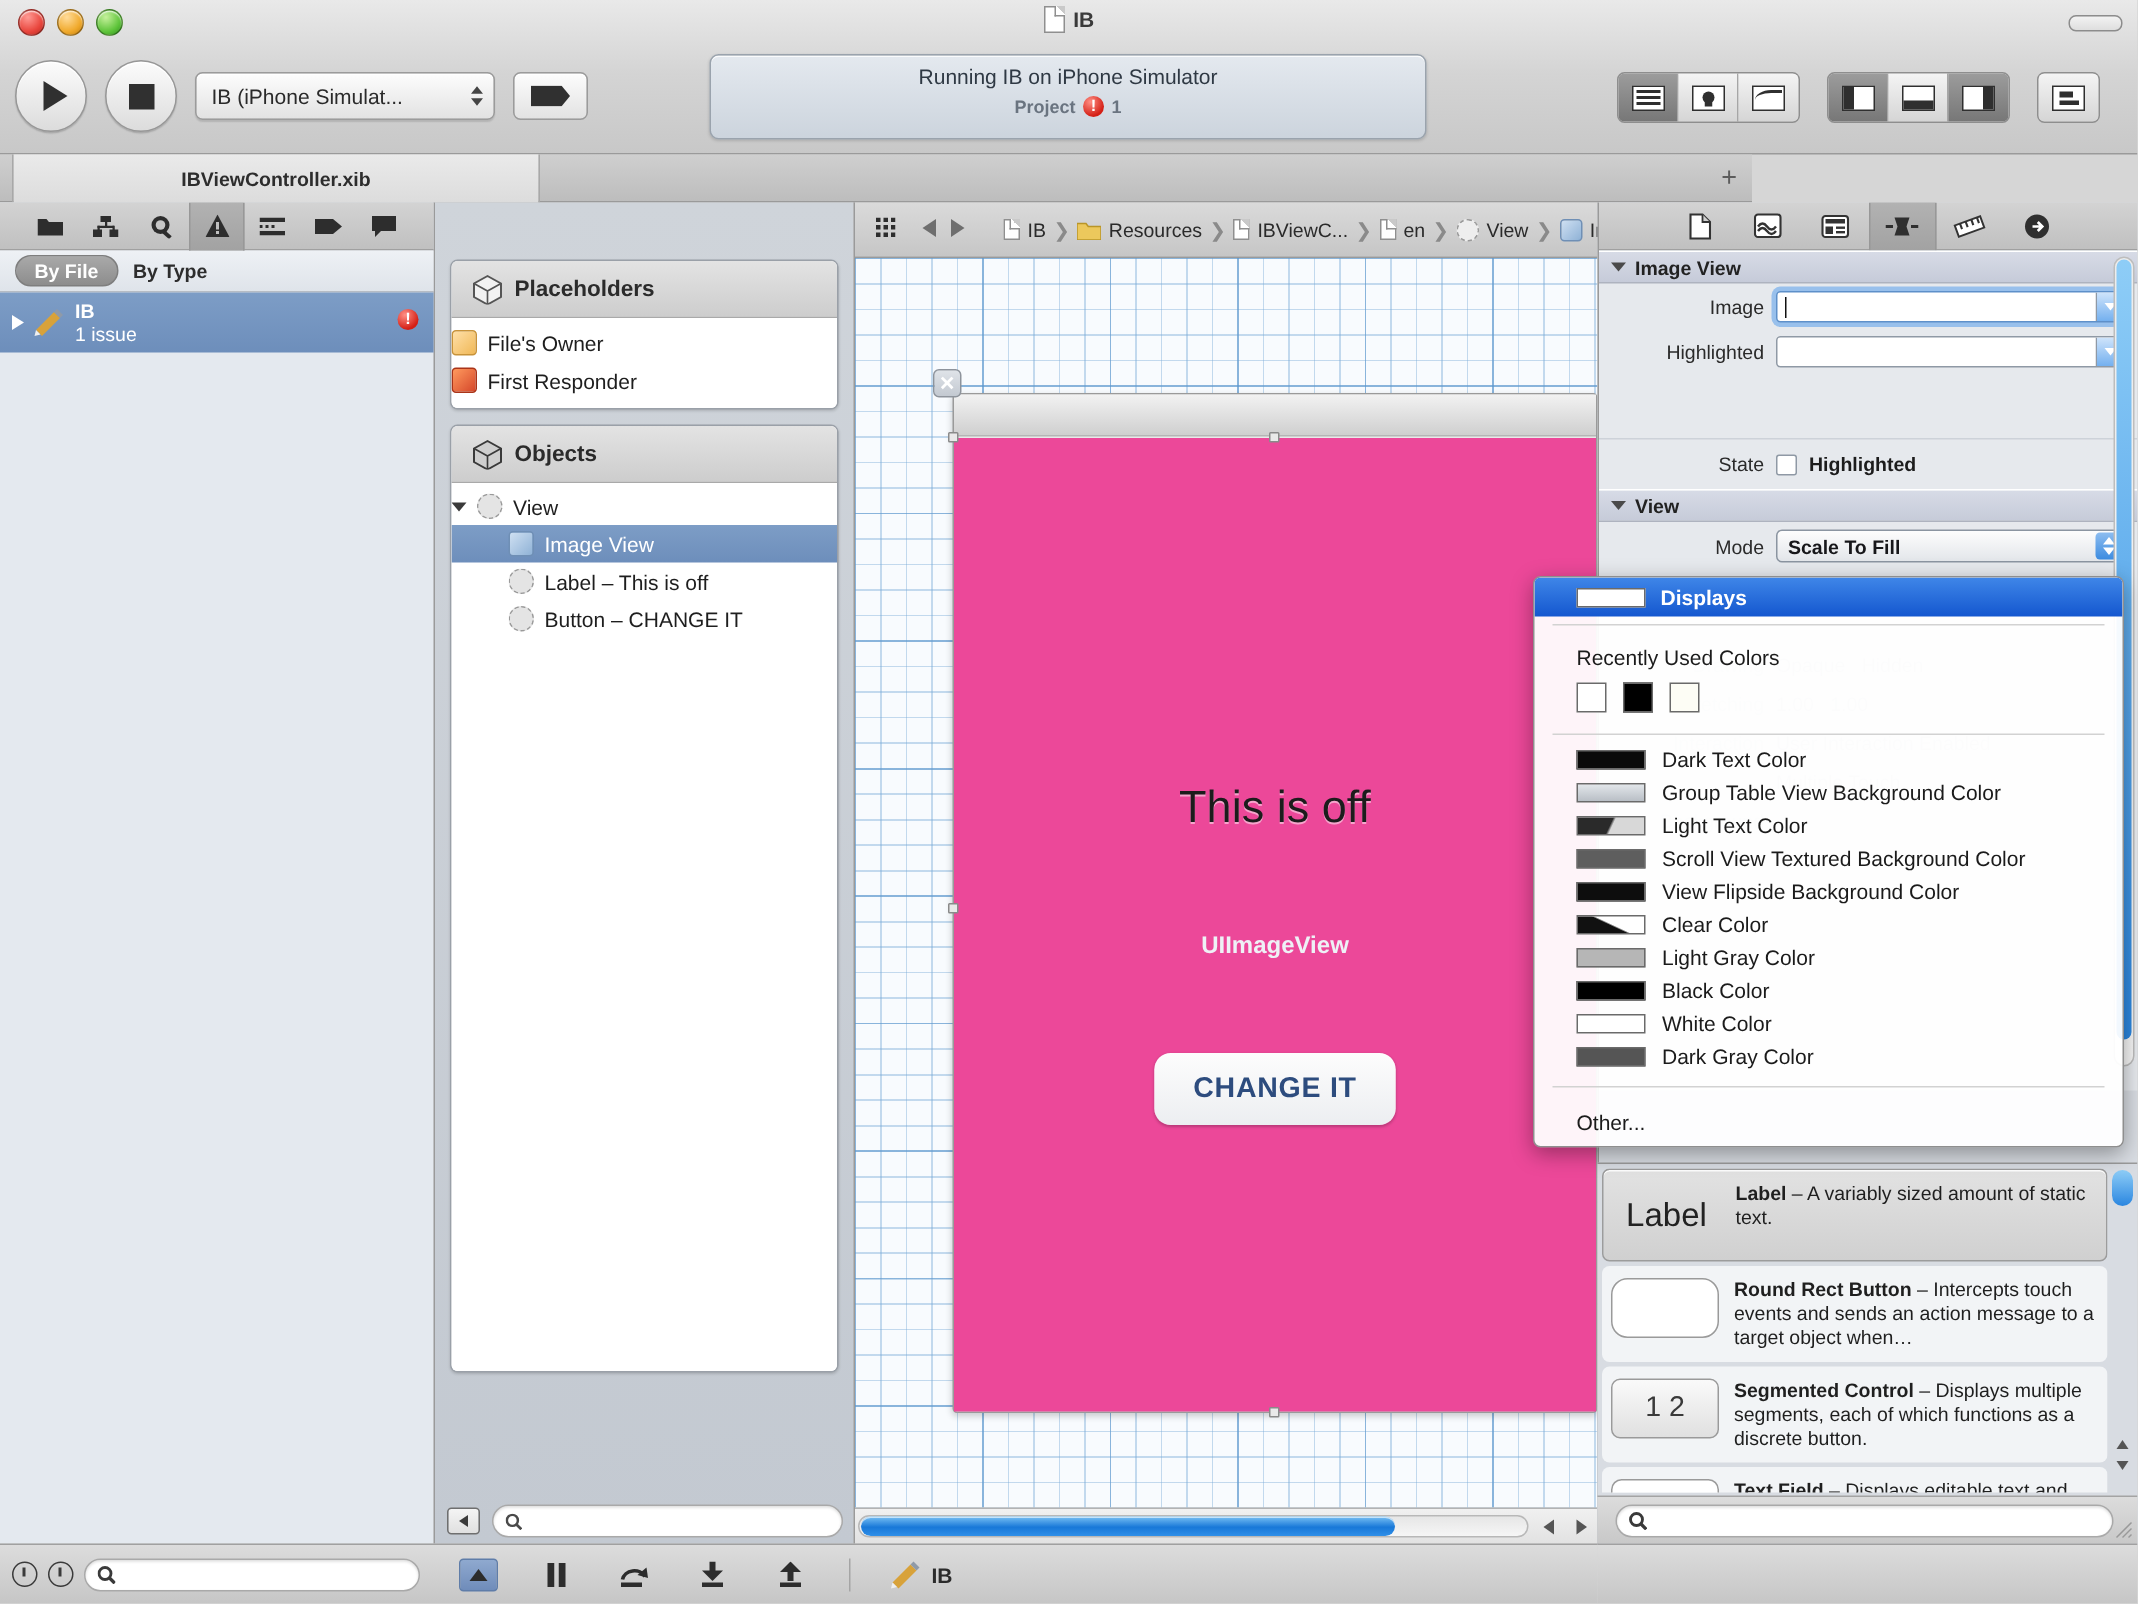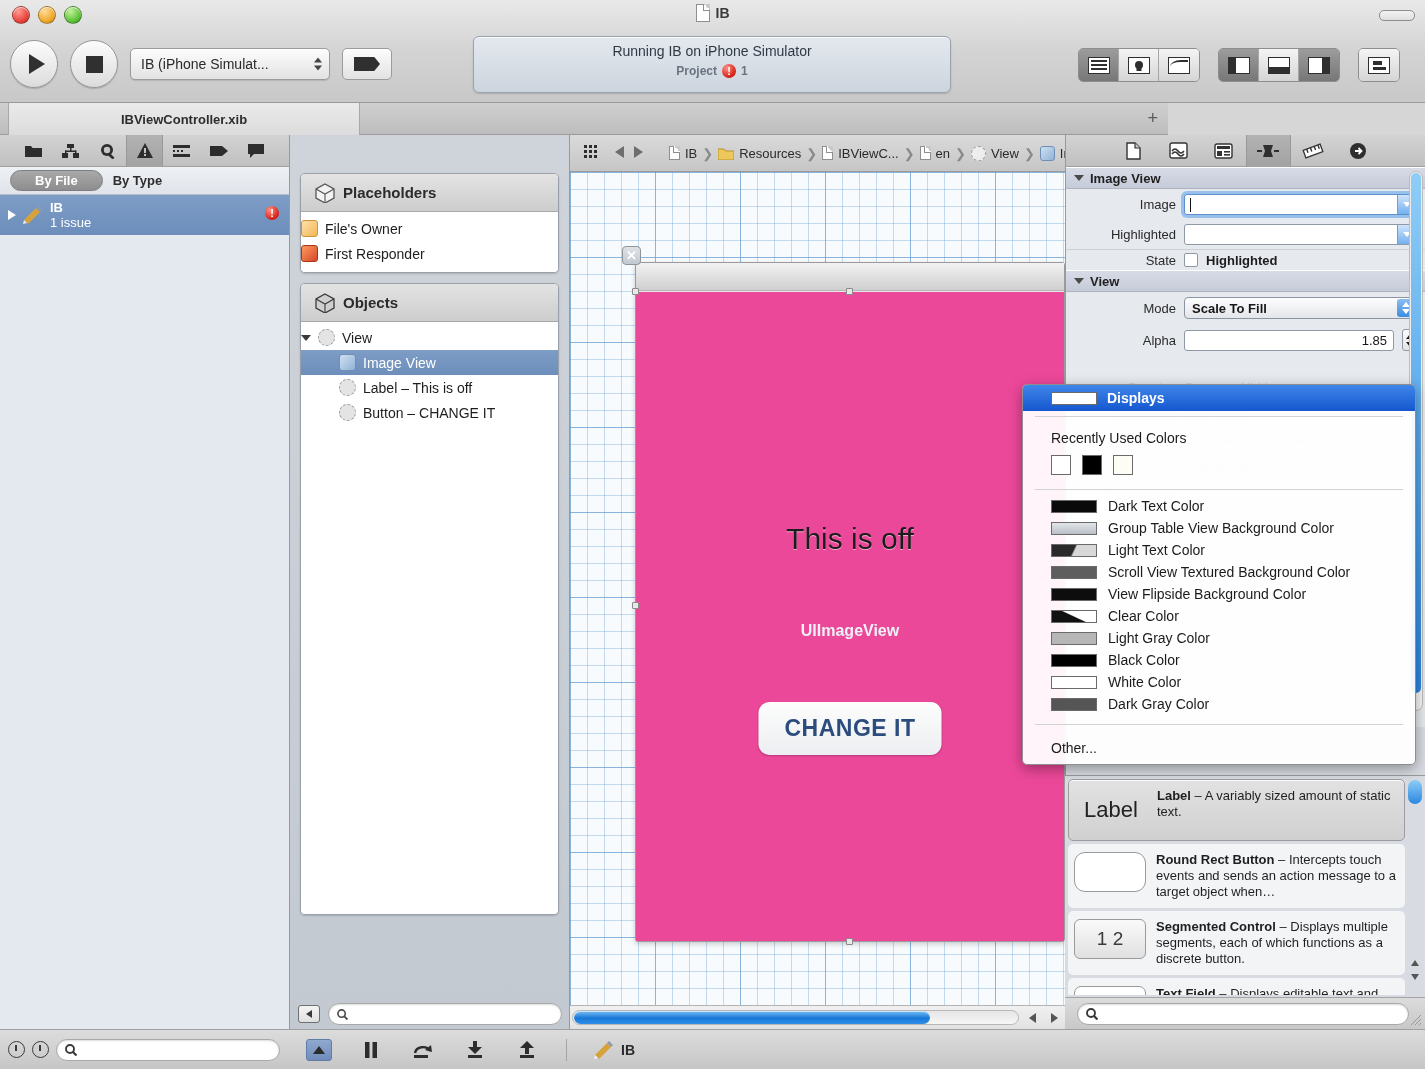--- a/index.html
+++ b/index.html
@@ -133,21 +133,21 @@
     border-right:1px solid #9a9a9a; }
   .navtoolbar { height:32px; background:linear-gradient(to bottom,#d3d3d3,#c0c0c0);
     border-bottom:1px solid #a0a0a0; display:flex; align-items:center; justify-content:center; gap:0; }
   .navtb-btn { width:37px; height:32px; display:flex; align-items:center; justify-content:center; }
   .navtb-btn.sel { background: linear-gradient(to bottom,#b2b2b2,#a2a2a2);
      box-shadow: inset 1px 0 0 #989898, inset -1px 0 0 #989898; }
 
   .ic { fill:#2d2d2d; }
   .filterbar { height:28px; background:linear-gradient(to bottom,#eef1f5,#dfe4ea);
      border-bottom:1px solid #b6bcc4; display:flex; align-items:center; padding-left:10px; gap:10px;}
-  .pill { padding:2px 24px; border-radius:11px; font-size:13px; font-weight:bold; color:#fff;
+  .pill { padding:2px 12px; border-radius:11px; font-size:13px; font-weight:bold; color:#fff;
      background: linear-gradient(to bottom,#a9a9a9,#8d8d8d); border:1px solid #7e7e7e;}
   .pill-off { font-size:13px; font-weight:bold; color:#2d2d2d; }
 
   .issue-row { height:40px; background: linear-gradient(to bottom,#7d9dc6,#6d8ebb);
      display:flex; align-items:center; padding-left:8px; gap:6px; position:relative; }
   .disc-tri { width:0;height:0;border-top:5px solid transparent;border-bottom:5px solid transparent;
      border-left:8px solid #fff; }
   .xcodeico { width:22px;height:20px; position:relative; }
   .issue-txt { color:#fff; font-size:13px; line-height:15px; font-weight:bold;}
   .issue-txt .sub { font-weight:normal; }
@@ -205,21 +205,21 @@
   .dev-label {
      position:absolute; left:0; right:0; top:230px; text-align:center;
      font-size:30px; color:#1c1c1c; text-shadow: 0 1px 0 rgba(255,255,255,.5); }
   .dev-sub {
      position:absolute; left:0; right:0; top:330px; text-align:center;
      font-size:16px; font-weight:bold; color:#eef1f6; }
   .dev-btn {
      position:absolute; left:50%; transform:translateX(-50%); top:410px;
      padding:13px 26px; border-radius:11px;
      background: linear-gradient(to bottom,#fdfdfd,#eceef1);
-     color:#2d4c7e; font-size:23px; font-weight:bold; letter-spacing:.5px;
+     color:#2d4c7e; font-size:19px; font-weight:bold; letter-spacing:.5px;
      box-shadow: 0 1px 2px rgba(0,0,0,.22); }
   .closebadge {
      position:absolute; left:-14px; top:-17px; width:19px; height:19px; border-radius:4px;
      background: linear-gradient(to bottom,#dfe3e8,#c3c9d1); border:1px solid #8e949c;
      display:flex; align-items:center; justify-content:center; color:#fff; font-size:13px;
      font-weight:bold; line-height:13px; }
   .selhandle { position:absolute; width:7px;height:7px; background:#e9e9e9;
      border:1px solid #8a8a8a; border-radius:1px; }
 
   .hscroll { position:absolute; left:0; right:0; bottom:0; height:24px;
@@ -737,21 +737,21 @@
       </div>
       <div class="frow">
         <span class="flabel">Highlighted</span>
         <span class="combo">
           <span></span>
           <span class="cbtn">
               <span class="caret-w"></span>
             </span>
         </span>
       </div>
-      <div class="frow" style="height:21px;border-top:1px solid #cdd2d9;">
+      <div class="frow" style="height:34px;border-top:1px solid #cdd2d9;margin-top:43px;">
         <span class="flabel">State</span>
         <span style="display:flex;align-items:center;gap:8px;">
           <span class="cbox"></span>
           <span style="font-size:13px;font-weight:bold;color:#1c1c1c;">Highlighted</span>
         </span>
       </div>
 
       <div class="sec-hd">
         <span class="tri-d"></span>
         <span>View</span>

